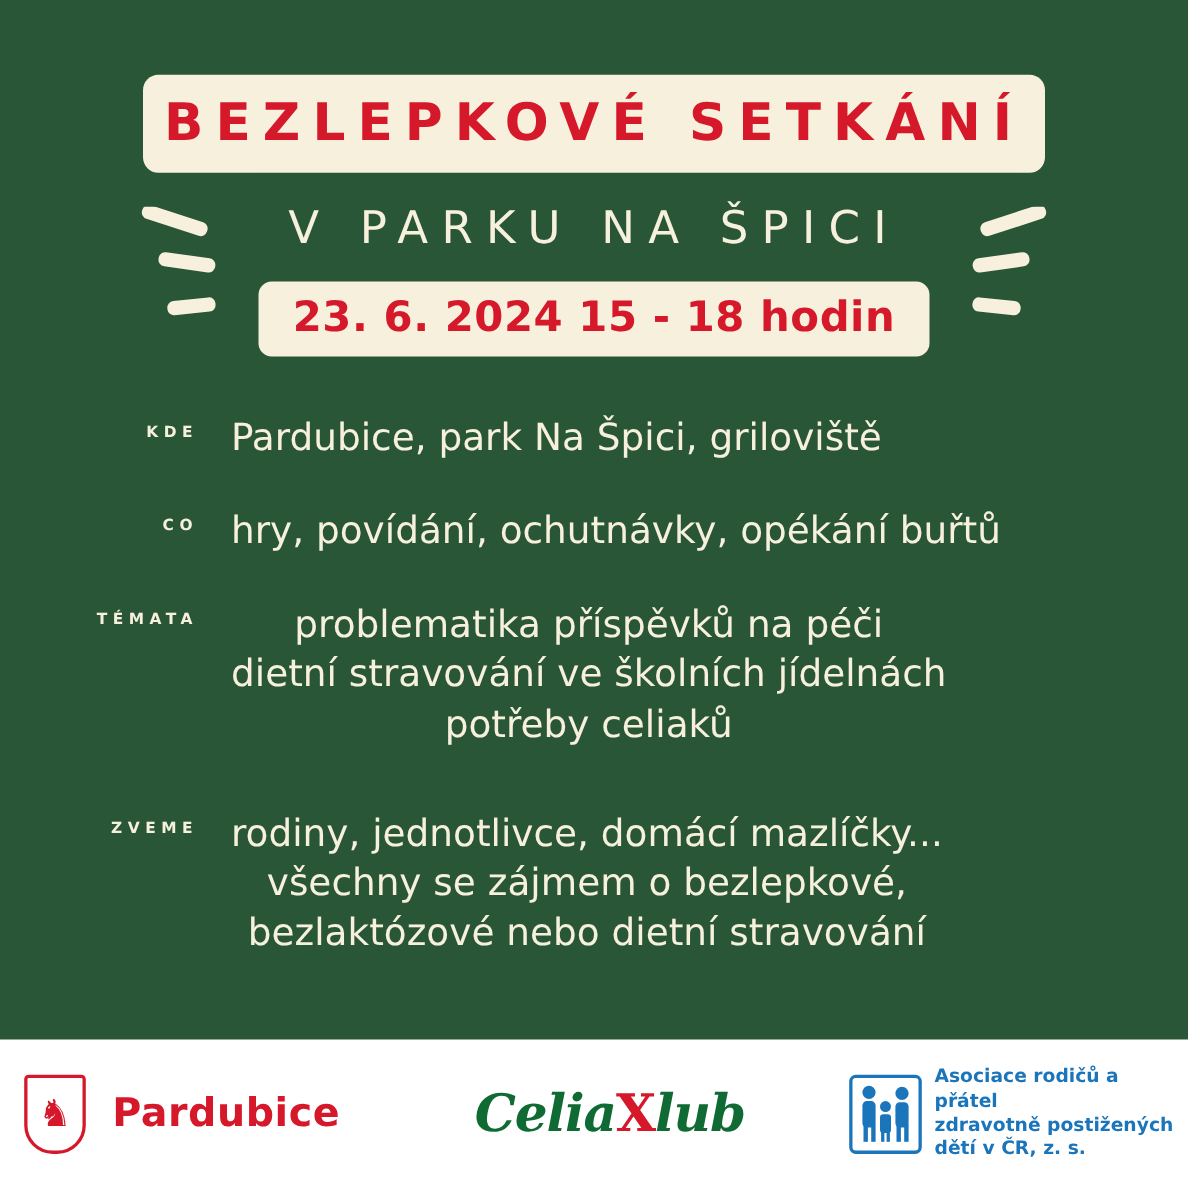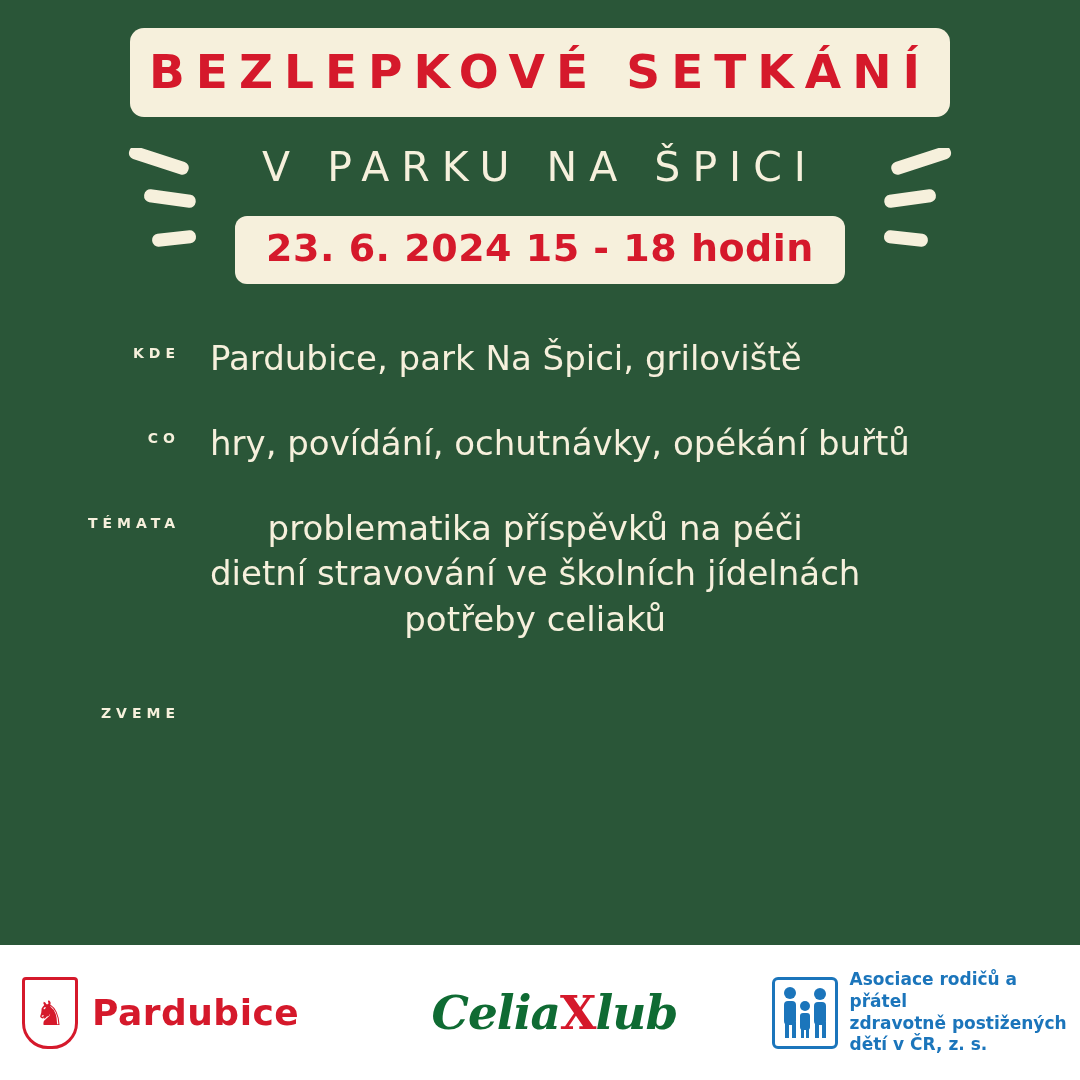--- a/index.html
+++ b/index.html
@@ -19,20 +19,21 @@
     background: #2a5638;
     display: flex;
     flex-direction: column;
   }
 
   
   .header-area {
     position: relative;
     padding-top: 28px;
     flex: 0 0 auto;
+    margin-top: 40px;
   }
 
   .title-banner {
     width: 820px;
     margin: 0 auto;
     background: #f6f0dc;
     border-radius: 14px;
     padding: 20px 10px 22px;
     text-align: center;
   }
@@ -150,21 +151,21 @@
     top: 50%;
     transform: translate(-50%,-50%);
     font-size: 34px;
     color: #d5192b;
     line-height: 1;
   }
   .pardubice-text {
     color: #d5192b;
     font-size: 36px;
     font-weight: bold;
-    margin-left: 14px;
+    margin-left: 24px;
     letter-spacing: 0.5px;
   }
 
   .logo-celiak {
     flex: 0 0 auto;
     margin-left: 110px;
     position: relative;
     width: 250px;
   }
   .celiak-word {
@@ -250,20 +251,23 @@
 
     <div class="row tem">
       <div class="label">TÉMATA</div>
       <div class="value">problematika příspěvků na péči
 dietní stravování ve školních jídelnách
 potřeby celiaků</div>
     </div>
 
     <div class="row zveme">
       <div class="label">ZVEME</div>
+      <div class="value">rodiny, jednotlivce, domácí mazlíčky...
+všechny se zájmem o bezlepkové,
+bezlaktózové nebo dietní stravování</div>
     </div>
 
   </div>
 
   <div class="footer">
 
     <div class="logo-pardubice">
       <div class="crest">
         <div class="horse">♞</div>
       </div>

